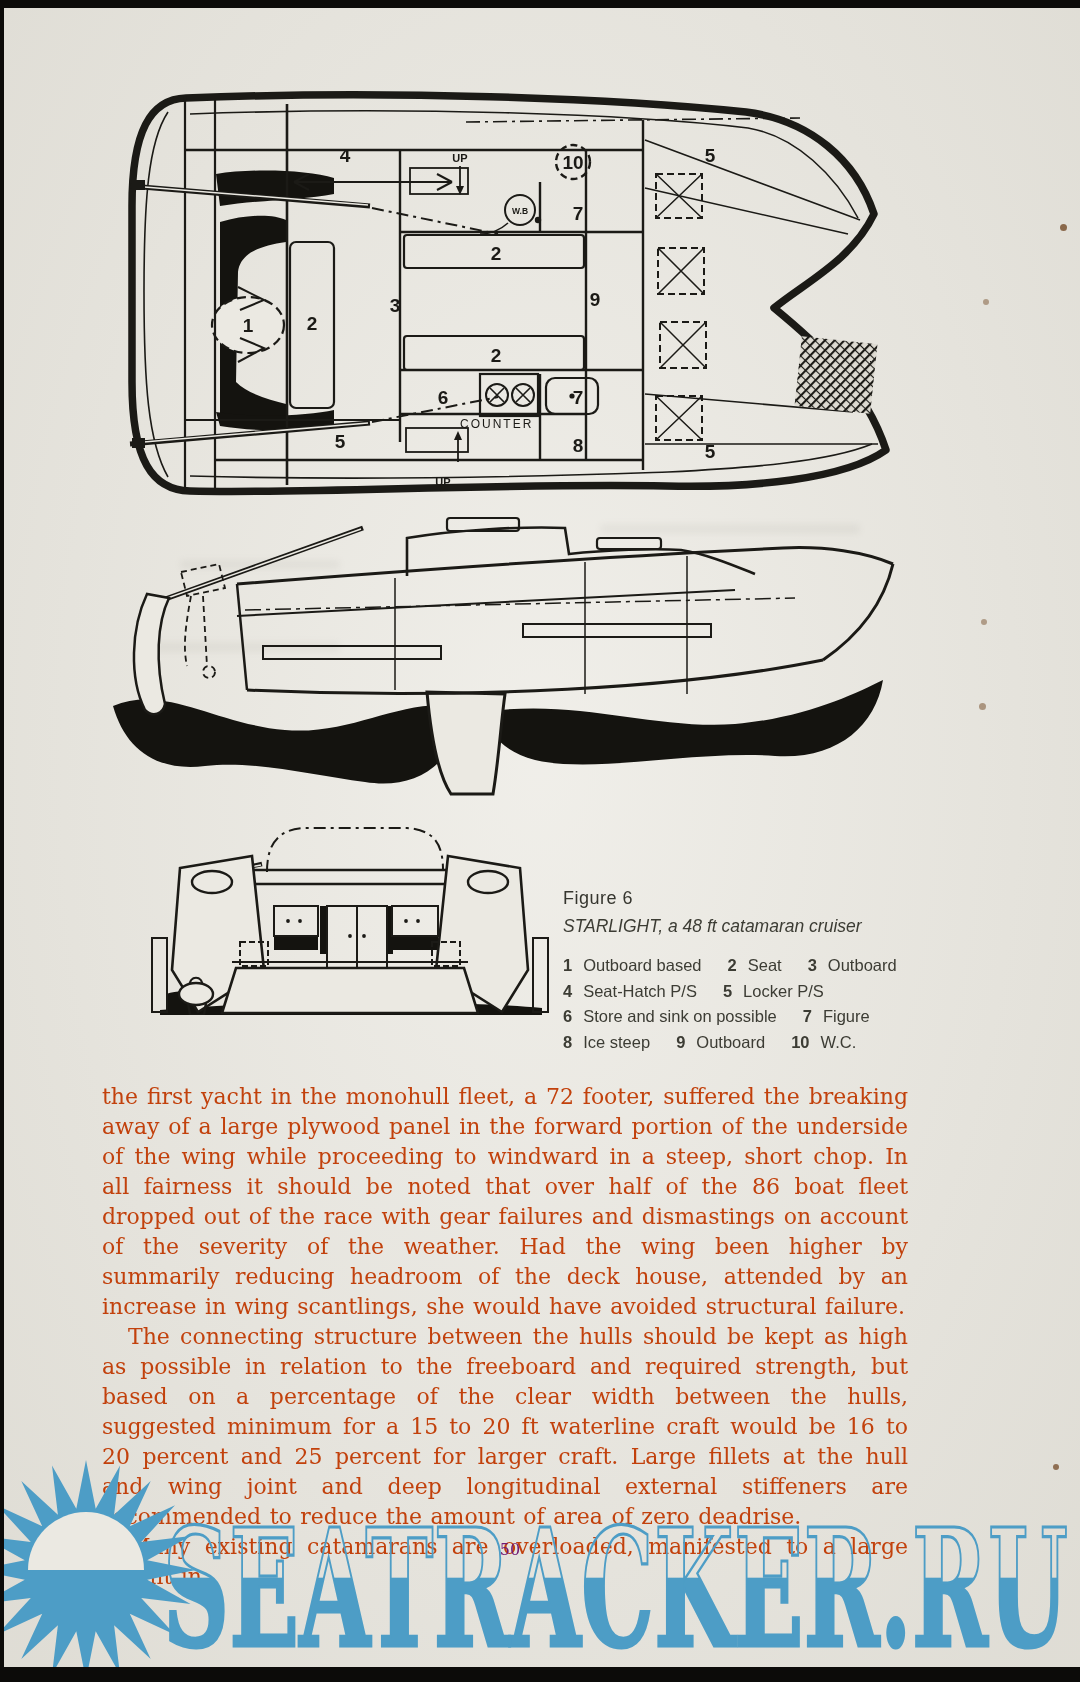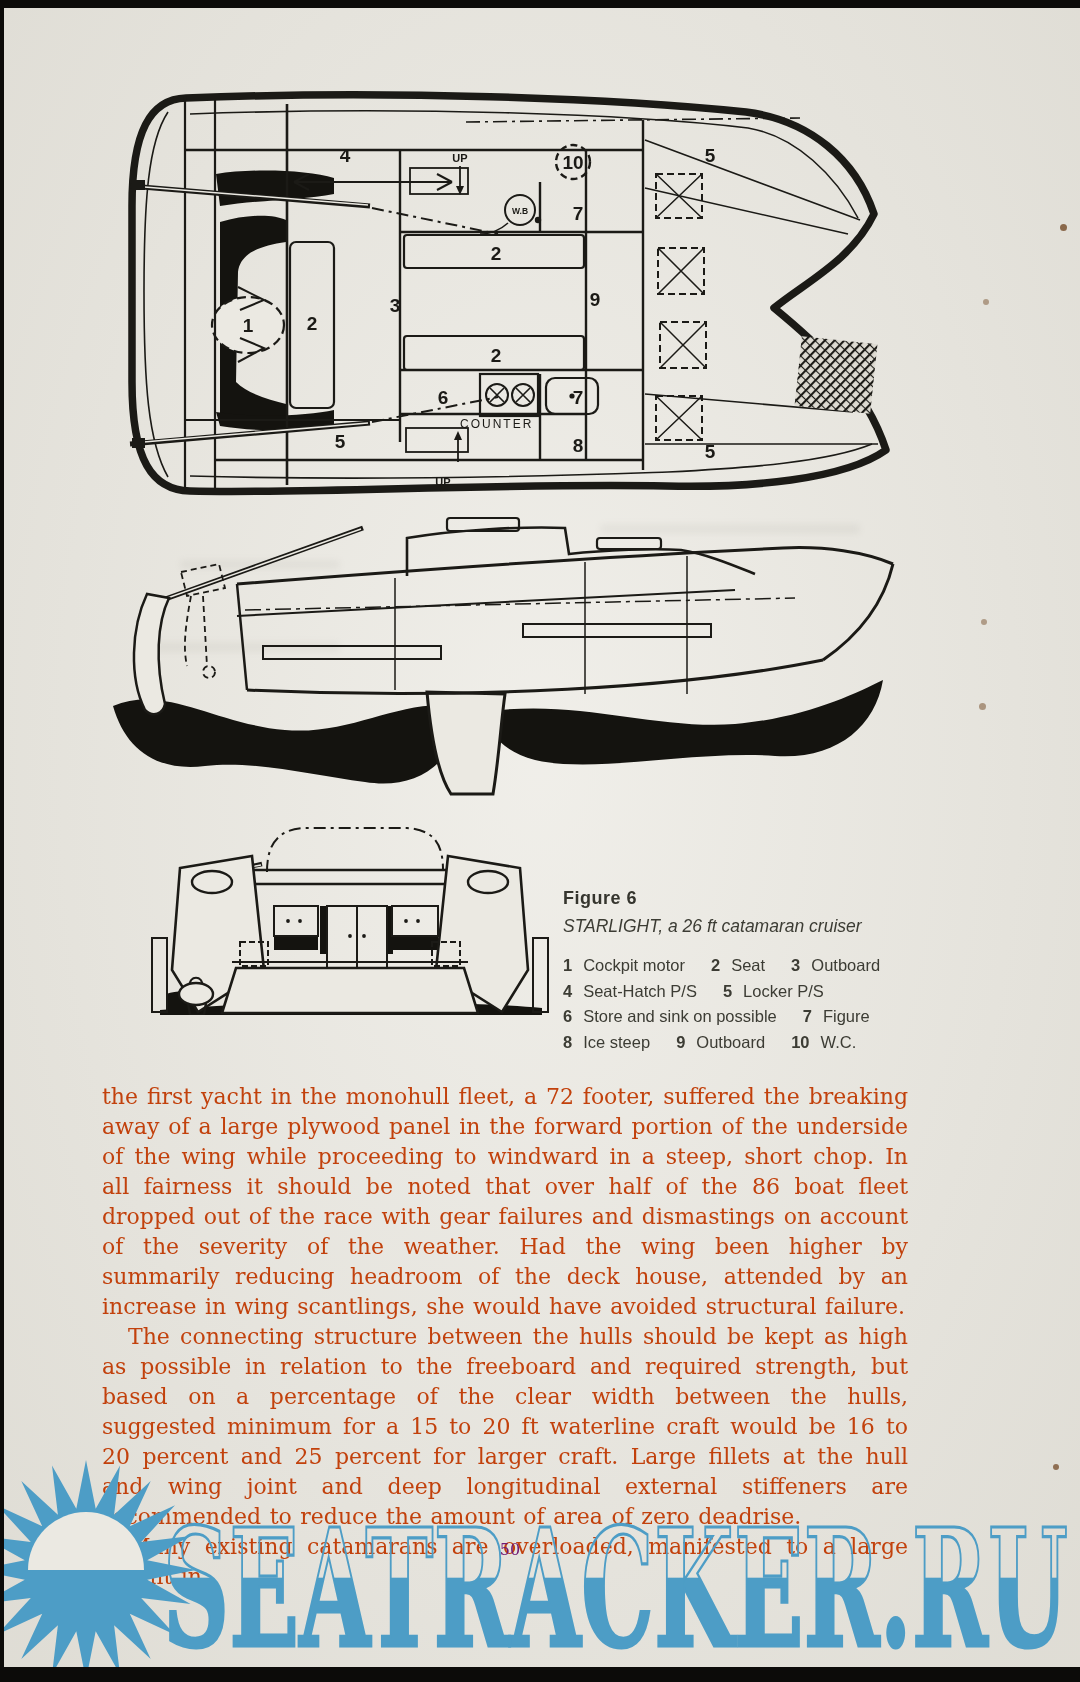--- a/index.html
+++ b/index.html
@@ -11,21 +11,21 @@
   .edge-top{left:0;top:0;width:1080px;height:8px;}
   .edge-left{left:0;top:0;width:4px;height:1682px;}
   .edge-bottom{left:0;top:1667px;width:1080px;height:15px;}
   .drawing{position:absolute;z-index:1;}
   .ink{stroke:#1b1a16;fill:none;}
   .plan-num{font-family:"Liberation Sans",sans-serif;font-weight:bold;font-size:19px;fill:#1b1a16;}
   .plan-small{font-family:"Liberation Sans",sans-serif;font-weight:bold;font-size:11px;fill:#1b1a16;}
   .ghost{position:absolute;background:#8a887e;opacity:.11;filter:blur(3px);border-radius:4px;z-index:0;}
   .speck{position:absolute;border-radius:50%;background:#7a5332;z-index:3;}
   .caption{position:absolute;left:563px;top:888px;width:430px;z-index:2;color:#35352e;}
-  .fig-label{font-family:"Liberation Sans",sans-serif;font-weight:bold;font-size:18px;letter-spacing:.5px;}
+  .fig-label{font-family:"Liberation Sans",sans-serif;font-weight:normal;font-size:18px;letter-spacing:.5px;}
   .fig-title{font-family:"Liberation Sans",sans-serif;font-style:italic;font-size:17.5px;margin-top:7px;color:#3c3c34;}
   .legend{margin-top:19px;}
   .legend-row{display:flex;gap:26px;height:25.5px;align-items:baseline;}
   .legend-item{display:flex;align-items:baseline;font-family:"Liberation Sans",sans-serif;
                font-size:16.5px;color:#3c3c34;white-space:nowrap;}
   .legend-num{font-weight:bold;margin-right:11px;}
   .bodytext{position:absolute;left:102px;top:1082px;width:806px;z-index:2;
             font-size:22px;line-height:30px;color:#c2410c;text-align:justify;word-spacing:1.5px;}
   .para{margin:0;}
   .para.indent{text-indent:26px;}
@@ -253,26 +253,26 @@
     </g>
     <g>
       <path d="M 50,216 C 48,205 64,205 62,216" fill="#ebe9e2" class="ink" stroke-width="2"></path>
       <ellipse cx="56" cy="224" rx="17" ry="11" fill="#ebe9e2" stroke="#1b1a16" stroke-width="2.4"></ellipse>
       <path d="M 48,233 L 50,245 L 64,245 L 66,233" fill="#ebe9e2" class="ink" stroke-width="2.4"></path>
     </g>
   </svg>
 
   <div class="caption">
     <div class="fig-label">Figure 6</div>
-    <div class="fig-title">STARLIGHT, a 26 ft catamaran cruiser</div>
+    <div class="fig-title">STARLIGHT, a 48 ft catamaran cruiser</div>
     <div class="legend">
       <div class="legend-row">
         <span class="legend-item">
             <b class="legend-num">1</b>
-            <span>Cockpit motor</span>
+            <span>Outboard based</span>
           </span>
         <span class="legend-item">
             <b class="legend-num">2</b>
             <span>Seat</span>
           </span>
         <span class="legend-item">
             <b class="legend-num">3</b>
             <span>Outboard</span>
           </span>
       </div>

